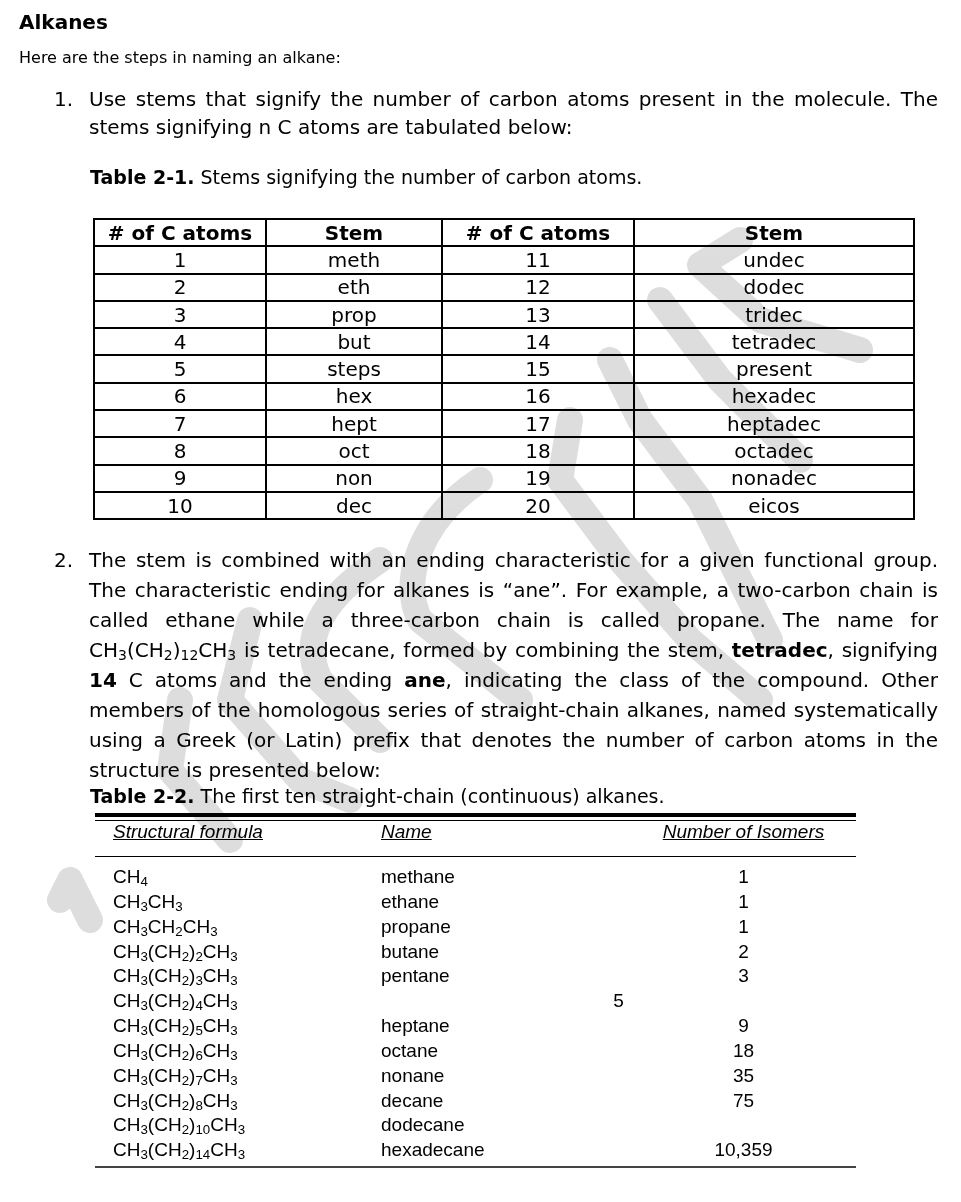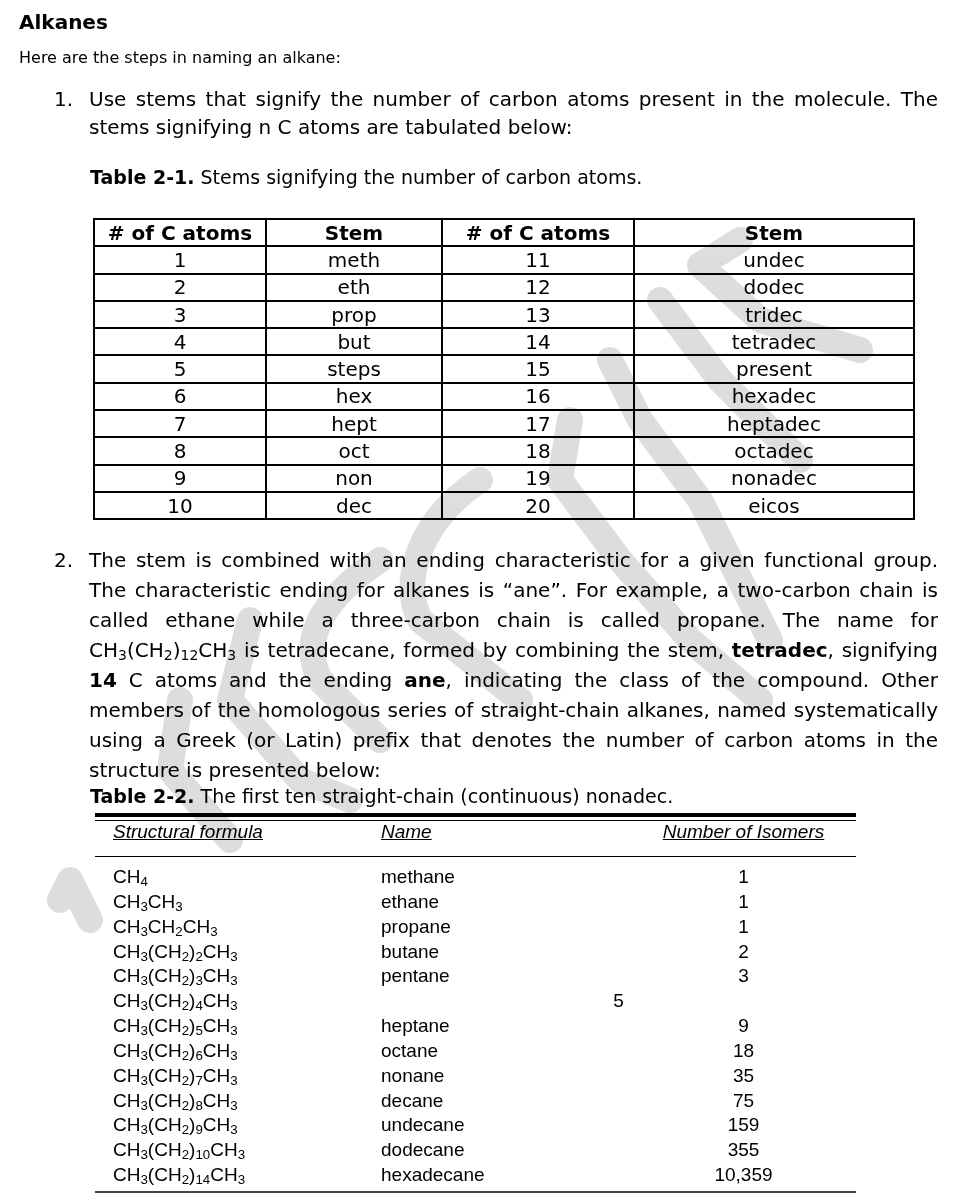--- a/index.html
+++ b/index.html
@@ -145,21 +145,21 @@
         </tr>
       </tbody>
   </table>
 
   <div class="step step2">
     <span class="num">2.</span>
     <div class="txt"><span>The stem is combined with an ending characteristic for a given functional group. The characteristic ending for alkanes is “ane”. For example, a two-carbon chain is called ethane while a three-carbon chain is called propane. The name for </span><span>CH<sub>3</sub>(CH<sub>2</sub>)<sub>12</sub>CH<sub>3</sub></span><span> is tetradecane, formed by combining the stem, </span><b>tetradec</b><span>, signifying </span><b>14</b><span> C atoms and the ending </span><b>ane</b><span>, indicating the class of the compound.  Other members of the homologous series of straight-chain alkanes, named systematically using a Greek (or Latin) prefix that denotes the number of carbon atoms in the structure is presented below:</span></div>
   </div>
 
   <div class="caption cap2">
-    <b>Table 2-2.</b><span> The first ten straight-chain (continuous) nonadec.</span>
+    <b>Table 2-2.</b><span> The first ten straight-chain (continuous) alkanes.</span>
   </div>
 
   <div class="t2">
     <div class="rule-top"></div>
     <div class="head">
       <div class="col1"><span>Structural formula</span></div>
       <div class="col2"><span>Name</span></div>
       <div class="col3"><span>Number of Isomers</span></div>
     </div>
     <div class="body" id="t2-body">
@@ -206,28 +206,22 @@
           <div class="col1">CH<sub>3</sub>(CH<sub>2</sub>)<sub>7</sub>CH<sub>3</sub></div>
           <div class="col2">nonane</div>
           <div class="col3">35</div>
         </div>
         <div class="row">
           <div class="col1">CH<sub>3</sub>(CH<sub>2</sub>)<sub>8</sub>CH<sub>3</sub></div>
           <div class="col2">decane</div>
           <div class="col3">75</div>
         </div>
         <div class="row">
-          <div class="col1">CH<sub>3</sub>(CH<sub>2</sub>)<sub>9</sub>CH<sub>3</sub></div>
-          <div class="col2">undecane</div>
-          <div class="col3">159</div>
-        </div>
-        <div class="row">
           <div class="col1">CH<sub>3</sub>(CH<sub>2</sub>)<sub>10</sub>CH<sub>3</sub></div>
           <div class="col2">dodecane</div>
-          <div class="col3">355</div>
         </div>
         <div class="row">
           <div class="col1">CH<sub>3</sub>(CH<sub>2</sub>)<sub>14</sub>CH<sub>3</sub></div>
           <div class="col2">hexadecane</div>
           <div class="col3">10,359</div>
         </div>
       </div>
     <div class="rule-bot"></div>
   </div>
 </div>

